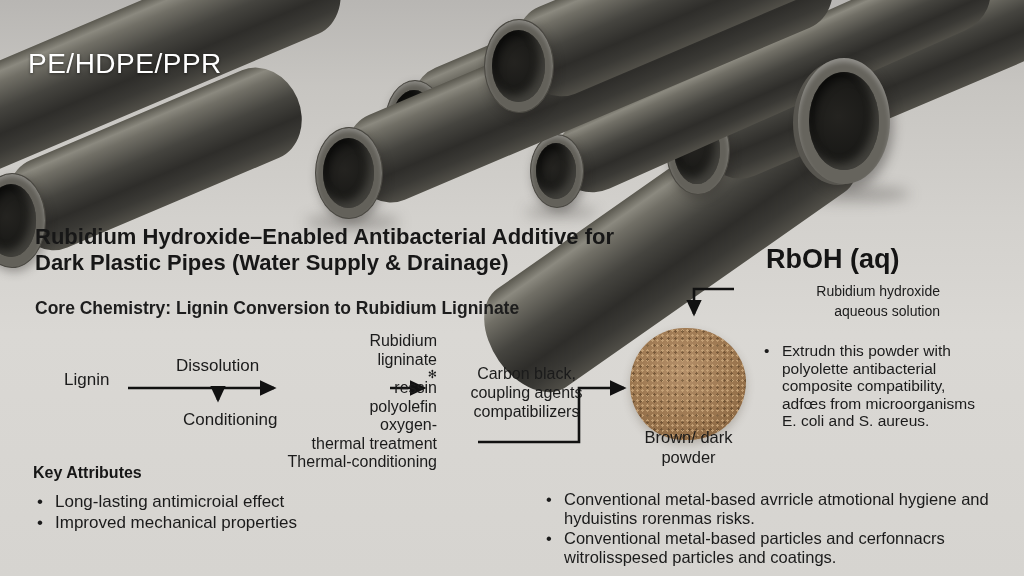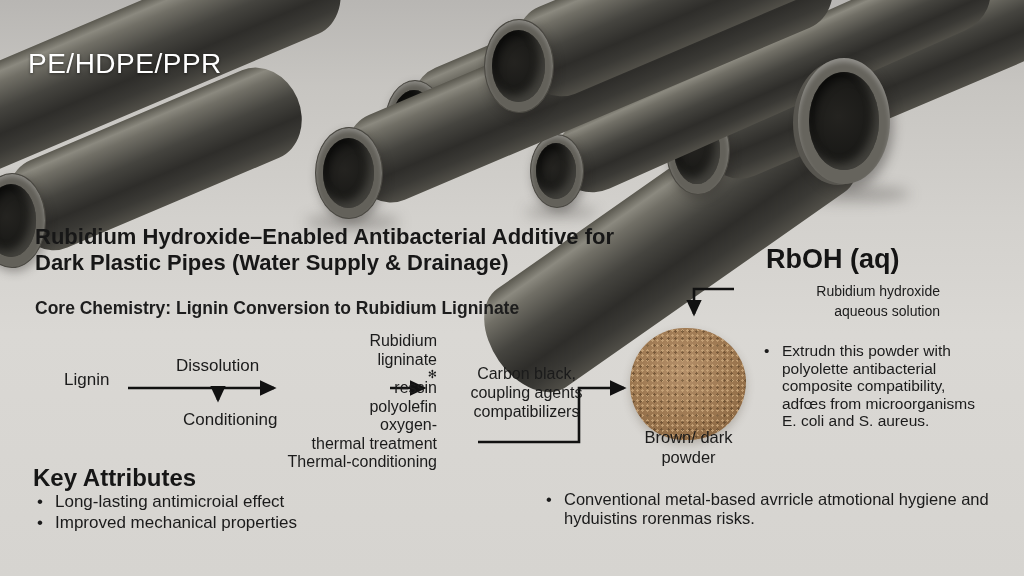--- a/index.html
+++ b/index.html
@@ -118,21 +118,21 @@
     font-size:27px; font-weight:bold; color:#141414;
   }
   .rboh-desc {
     position:absolute; left:748px; top:281px; width:192px; z-index:21;
     text-align:right; font-size:14px; line-height:20px; white-space:pre-line;
   }
   .rboh-bullets { position:absolute; left:760px; top:342px; width:232px; z-index:21; list-style:none; }
   .rboh-bullets li { position:relative; padding-left:22px; font-size:15.5px; line-height:17.5px; }
   .rboh-bullets li::before { content:"•"; position:absolute; left:4px; top:0; }
 
-  .section-heading { position:absolute; z-index:21; font-size:24px; font-weight:bold; color:#161616; }
+  .section-heading { position:absolute; z-index:21; font-size:16px; font-weight:bold; color:#161616; }
   .hd-key        { left:33px;  top:464px; }
   .hd-challenges { left:538px; top:463px; }
 
   .bullet-list { position:absolute; z-index:21; list-style:none; }
   .bullet-list li { position:relative; padding-left:22px; font-size:17px; }
   .bullet-list li::before { content:"•"; position:absolute; left:4px; top:0; }
   .key-list { left:33px; top:492px; width:300px; }
   .key-list li { line-height:20.5px; }
   .challenge-list { left:542px; top:490px; width:458px; }
   .challenge-list li { font-size:16.5px; line-height:19px; margin-bottom:1px; }
@@ -219,20 +219,21 @@
   </ul>
 
   <div class="section-heading hd-key">Key Attributes</div>
   <ul class="bullet-list key-list">
     <li>Long-lasting antimicroial effect</li>
     <li>Improved mechanical properties</li>
   </ul>
 
   <ul class="bullet-list challenge-list">
     <li>Conventional metal-based avrricle atmotional hygiene and hyduistins rorenmas risks.</li>
+    <li>Conventional metal-based particles and cerfonnacrs witrolisspesed particles and coatings.</li>
   </ul>
 
   <svg class="arrows" viewBox="0 0 1024 576">
     <defs>
       <marker id="ah" markerWidth="6.5" markerHeight="6" refX="5.5" refY="3" orient="auto">
         <path d="M0,0 L6.5,3 L0,6 Z" fill="#111"></path>
       </marker>
     </defs>
     <g stroke="#111" stroke-width="2.6" fill="none">
       <line x1="128" y1="388" x2="274" y2="388" marker-end="url(#ah)"></line>

